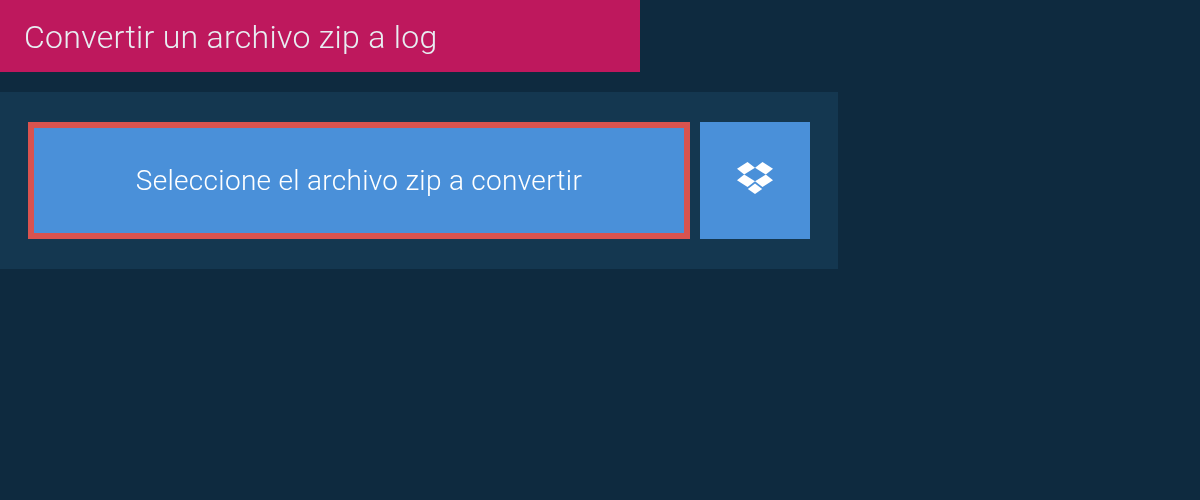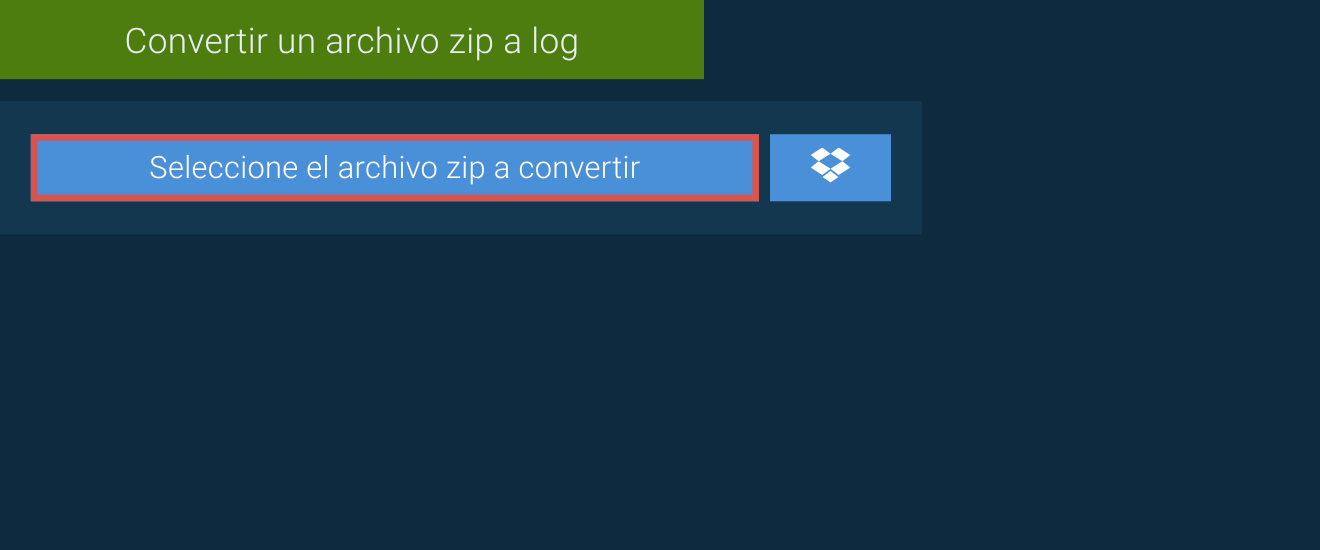--- a/index.html
+++ b/index.html
@@ -8,25 +8,24 @@
       box-sizing: border-box;
     }
     body {
       width: 1200px;
       height: 500px;
       background-color: #0e2a3f;
       font-family: -apple-system, BlinkMacSystemFont, "Segoe UI", Roboto, Helvetica, Arial, sans-serif;
       overflow: hidden;
     }
     .title-bar {
-      background-color: #4d7c0f;
+      background-color: #be185d;
       padding: 18px 24px 16px 24px;
       display: inline-block;
       min-width: 640px;
-      text-align: center;
     }
     .title-text {
       color: #e8eef2;
       font-size: 32px;
       font-weight: 300;
       letter-spacing: 0.3px;
     }
     .upload-panel {
       background-color: #143750;
       margin-top: 20px;
@@ -35,21 +34,21 @@
       align-items: stretch;
       gap: 10px;
       width: 838px;
     }
     .select-button {
       background-color: #4a90d9;
       border: 6px solid #d9534f;
       color: #ffffff;
       font-size: 28px;
       font-weight: 300;
-      padding: 8px 38px;
+      padding: 36px 38px;
       flex: 1;
       display: flex;
       align-items: center;
       justify-content: center;
       cursor: pointer;
       letter-spacing: 0.3px;
     }
     .dropbox-button {
       background-color: #4a90d9;
       width: 110px;

